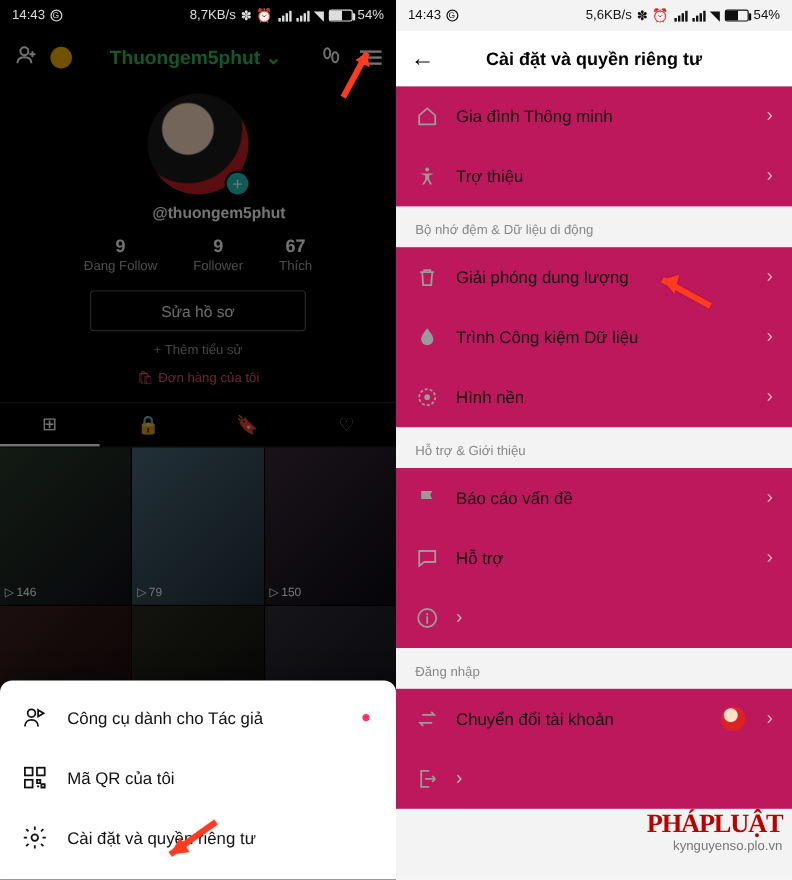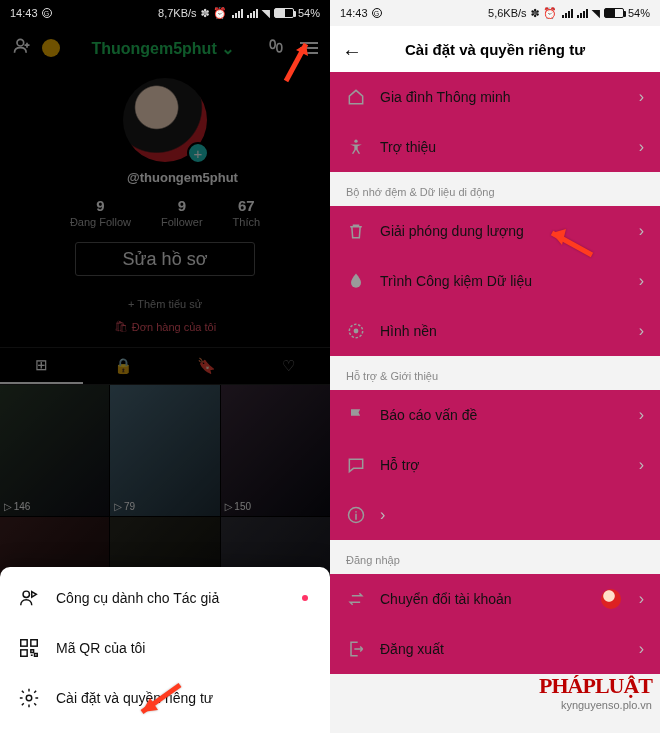--- a/index.html
+++ b/index.html
@@ -33,22 +33,22 @@
   .burger { display:flex; flex-direction:column; gap:3px; }
   .burger i { width:18px; height:2px; background:#fff; }
   .avw { display:flex; justify-content:center; margin-top:8px; }
   .av { width:84px; height:84px; border-radius:50%; background:radial-gradient(circle at 40% 35%, #ffe0c8 0 28%, #1a1a1a 30% 60%, #c81e28 62% 100%); position:relative; }
   .avplus { position:absolute; right:-2px; bottom:-2px; width:22px; height:22px; border-radius:50%; background:#1ec9c1; color:#fff; font-size:15px; display:flex; align-items:center; justify-content:center; border:2px solid #000; }
   .handle { color:#fff; text-align:center; margin-top:8px; font-size:13px; font-weight:600;padding-left:35px; }
   .stats { display:flex; justify-content:center; gap:30px; margin-top:12px; color:#ccc; }
   .stat { text-align:center; }
   .stat .n { font-size:15px; font-weight:700; color:#fff; }
   .stat .l { font-size:11px; color:#aaa; margin-top:2px; }
-  .editbtn { margin:14px auto 0; width:180px; height:34px; border:1px solid #555; color:#eee; font-size:18px; display:flex; align-items:center; justify-content:center; border-radius:3px; }
-  .addbio { text-align:center; color:#999; font-size:11px; margin-top:22px; }
+  .editbtn { margin:14px auto 0; width:180px; height:34px; border:1px solid #555; color:#eee; font-size:13px; display:flex; align-items:center; justify-content:center; border-radius:3px; }
+  .addbio { text-align:center; color:#999; font-size:11px; margin-top:10px; }
   .orders { text-align:center; color:#e56; font-size:11px; margin-top:10px; display:flex; align-items:center; justify-content:center; gap:4px; }
   .ptabs { display:flex; border-top:1px solid #222; border-bottom:1px solid #222; margin-top:14px; height:38px; }
   .ptab { flex:1; display:flex; align-items:center; justify-content:center; color:#888; font-size:15px; }
   .ptab.act { color:#fff; border-bottom:2px solid #fff; }
   .grid { display:grid; grid-template-columns:repeat(3,1fr); gap:1px; }
   .gitem { aspect-ratio:1/1.2; background:linear-gradient(135deg,#2a3a2a,#101018); position:relative; }
   .gitem:nth-child(2){background:linear-gradient(135deg,#4a6a7a,#20303a);}
   .gitem:nth-child(3){background:linear-gradient(135deg,#3a2a3a,#0a0a12);}
   .gitem:nth-child(4){background:linear-gradient(135deg,#402020,#100808);}
   .gitem:nth-child(5){background:linear-gradient(135deg,#2a2a20,#0a0a08);}
@@ -374,21 +374,20 @@
         <span class="lbl">Chuyển đổi tài khoản</span>
         <span class="miniav"></span>
         <span class="chev">›</span>
       </div>
       <div class="row">
         <span class="ic">
             <svg viewBox="0 0 24 24" fill="none" stroke="currentColor" stroke-width="1.8">
               <path d="M14 4h-8v16h8M10 12h10m0 0l-3-3m3 3l-3 3"></path>
             </svg>
           </span>
-        <span class="lbl">Đăng xuất</span>
         <span class="chev">›</span>
       </div>
     </div>
 
     <div class="arrow" style="left:210px; top:223px;">
       <svg width="60" height="40">
           <path d="M52 32 L12 10" stroke="#ff3b1f" stroke-width="5" fill="none"></path>
           <polygon points="12,10 26,6 22,22" fill="#ff3b1f"></polygon>
         </svg>
     </div>

